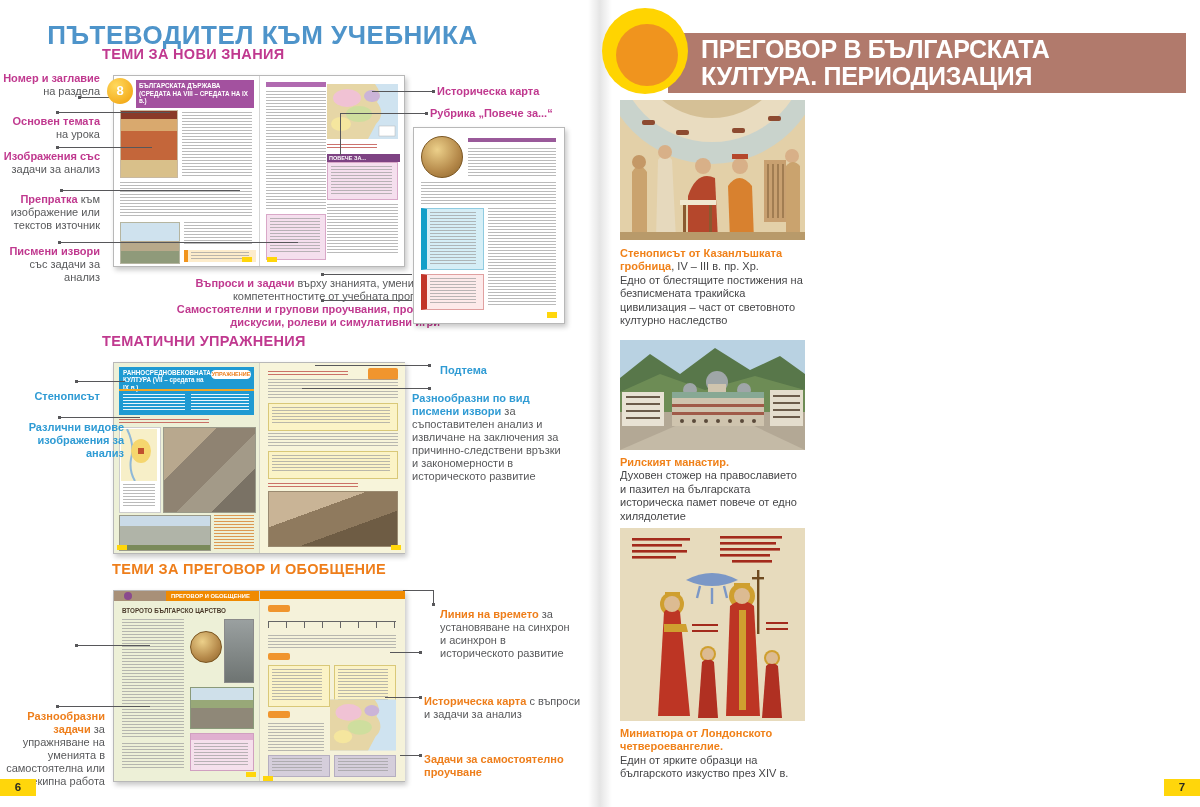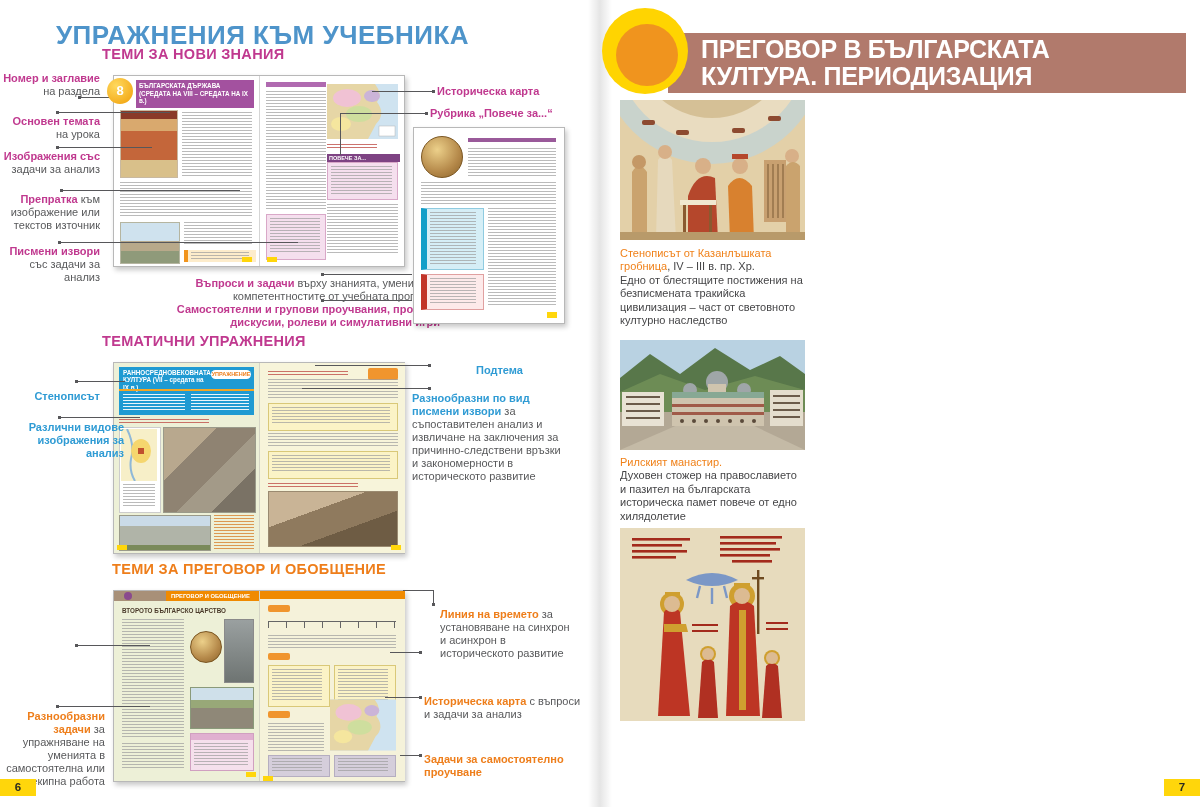--- a/index.html
+++ b/index.html
@@ -46,35 +46,35 @@
   .coin{position:absolute;border-radius:50%;background:radial-gradient(circle at 38% 32%,#ecd08a,#b5894a 60%,#8a6228);border:1px solid #7a5520;}
   .timeline{position:absolute;height:6px;border-top:1px solid #666;
      background:repeating-linear-gradient(to right,#666 0,#666 1px,transparent 1px,transparent 18px);}
   
   .hdr-bar{position:absolute;left:668px;top:33px;width:518px;height:60px;background:#b17a6c;}
   .hdr-bar .t{position:absolute;left:33px;top:3px;color:#fff;font-weight:bold;font-size:25px;line-height:27px;letter-spacing:-.3px;white-space:nowrap;}
   .circ-y{position:absolute;left:602px;top:8px;width:86px;height:86px;border-radius:50%;background:#ffd401;}
   .circ-o{position:absolute;left:616px;top:24px;width:62px;height:62px;border-radius:50%;background:#f0941e;}
   .fig{position:absolute;left:620px;width:185px;overflow:hidden;}
   .cap{position:absolute;left:620px;width:185px;font-size:11px;line-height:13.4px;color:#454547;}
-  .capt{font-weight:normal;color:#f08119;}
+  .capt{font-weight:bold;color:#f08119;}
   .caps{color:#454547;}
   .pagenum{position:absolute;width:36px;height:17px;background:#ffd60b;color:#2b2b20;font-size:11.5px;font-weight:bold;line-height:17px;text-align:center;}
   .gutter{position:absolute;left:588px;top:0;width:24px;height:807px;
      background:linear-gradient(to right,rgba(0,0,0,0),rgba(0,0,0,.10) 50%,rgba(0,0,0,0));}
 </style>
 </head>
 <body>
 
 <div id="canvas">
   <div class="gutter"></div>
 
   <div class="abs" style="left:0;top:0;width:600px;height:807px;">
 
-    <div class="guide-title">УПРАЖНЕНИЯ КЪМ УЧЕБНИКА</div>
+    <div class="guide-title">ПЪТЕВОДИТЕЛ КЪМ УЧЕБНИКА</div>
 
     <div class="sect-h m" style="left:102px;top:46px;">ТЕМИ ЗА НОВИ ЗНАНИЯ</div>
 
     <div class="pg" style="left:113px;top:75px;width:290px;height:190px;">
 
       <div class="mini" style="left:0;top:0;width:145px;height:190px;">
         <div class="titlebar" style="left:22px;top:4px;width:112px;height:24px;">БЪЛГАРСКАТА ДЪРЖАВА (СРЕДАТА НА VIII – СРЕДАТА НА IX в.)</div>
         <div class="abs" style="left:6px;top:34px;width:56px;height:66px;border:1px solid #c9b9a0;background:linear-gradient(180deg,#8a3a28 0 12%,#d9a96e 12% 30%,#c4663a 30% 75%,#d9c08a 75%);"></div>
         <div class="tl" style="left:68px;top:36px;width:70px;height:64px;"></div>
         <div class="tl" style="left:6px;top:106px;width:132px;height:36px;"></div>
@@ -197,21 +197,21 @@
             <div class="tl" style="left:3px;top:3px;width:118px;height:18px;"></div>
           </div>
         <div class="tlr" style="left:8px;top:120px;width:90px;height:4px;"></div>
         <div class="abs" style="left:8px;top:128px;width:128px;height:54px;border:1px solid #9a8a70;background:linear-gradient(160deg,#c9b496 0 35%,#8f7a5e 35% 65%,#6e5c44 65%);"></div>
         <div class="chip" style="left:131px;top:182px;width:10px;height:5px;"></div>
       </div>
     </div>
 
     <div class="lbl b r" style="left:0;top:390px;width:100px;"><span class="ld">Стенописът</span></div>
     <div class="lbl b r" style="left:0;top:421px;width:100px;padding-left:24px;"><span class="ld">Различни видове изображения за анализ</span></div>
-    <div class="lbl b" style="left:476px;top:364px;width:110px;"><span class="ld">Подтема</span></div>
+    <div class="lbl b" style="left:440px;top:364px;width:110px;"><span class="ld">Подтема</span></div>
     <div class="lbl b" style="left:412px;top:392px;width:152px;"><span class="ld">Разнообразни по вид писмени извори</span> <span>за съпоставителен анализ и извличане на заключения за причинно-следствени връзки и закономерности в историческото развитие</span></div>
 
     <div class="cn" style="left:77px;top:381px;width:48px;height:1px;"></div>
       <div class="cndot" style="left:75px;top:380px;"></div>
     <div class="cn" style="left:60px;top:417px;width:80px;height:1px;"></div>
       <div class="cndot" style="left:58px;top:416px;"></div>
     <div class="cn" style="left:315px;top:365px;width:115px;height:1px;"></div>
       <div class="cndot" style="left:428px;top:364px;"></div>
     <div class="cn" style="left:302px;top:388px;width:128px;height:1px;"></div>
       <div class="cndot" style="left:428px;top:387px;"></div>
@@ -421,16 +421,20 @@
         <path d="M142 190 L146 138 Q152 132 158 138 L162 190 Z" fill="#b03022"></path>
         <circle cx="152" cy="130" r="6" fill="#dcbb92"></circle>
         <g fill="#a32a1c">
             <rect x="72" y="96" width="26" height="2"></rect>
             <rect x="72" y="102" width="26" height="2"></rect>
             <rect x="146" y="94" width="22" height="2"></rect>
             <rect x="146" y="100" width="22" height="2"></rect>
           </g>
       </svg>
     </div>
+    <div class="cap" style="left:20px;top:727px;">
+      <span class="capt">Миниатюра от Лондонското четвероевангелие.</span>
+      <div>Един от ярките образци на българското изкуство през XIV в.</div>
+    </div>
 
     <div class="pagenum" style="left:564px;top:779px;">7</div>
   </div>
 </div>
 
 </body></html>

